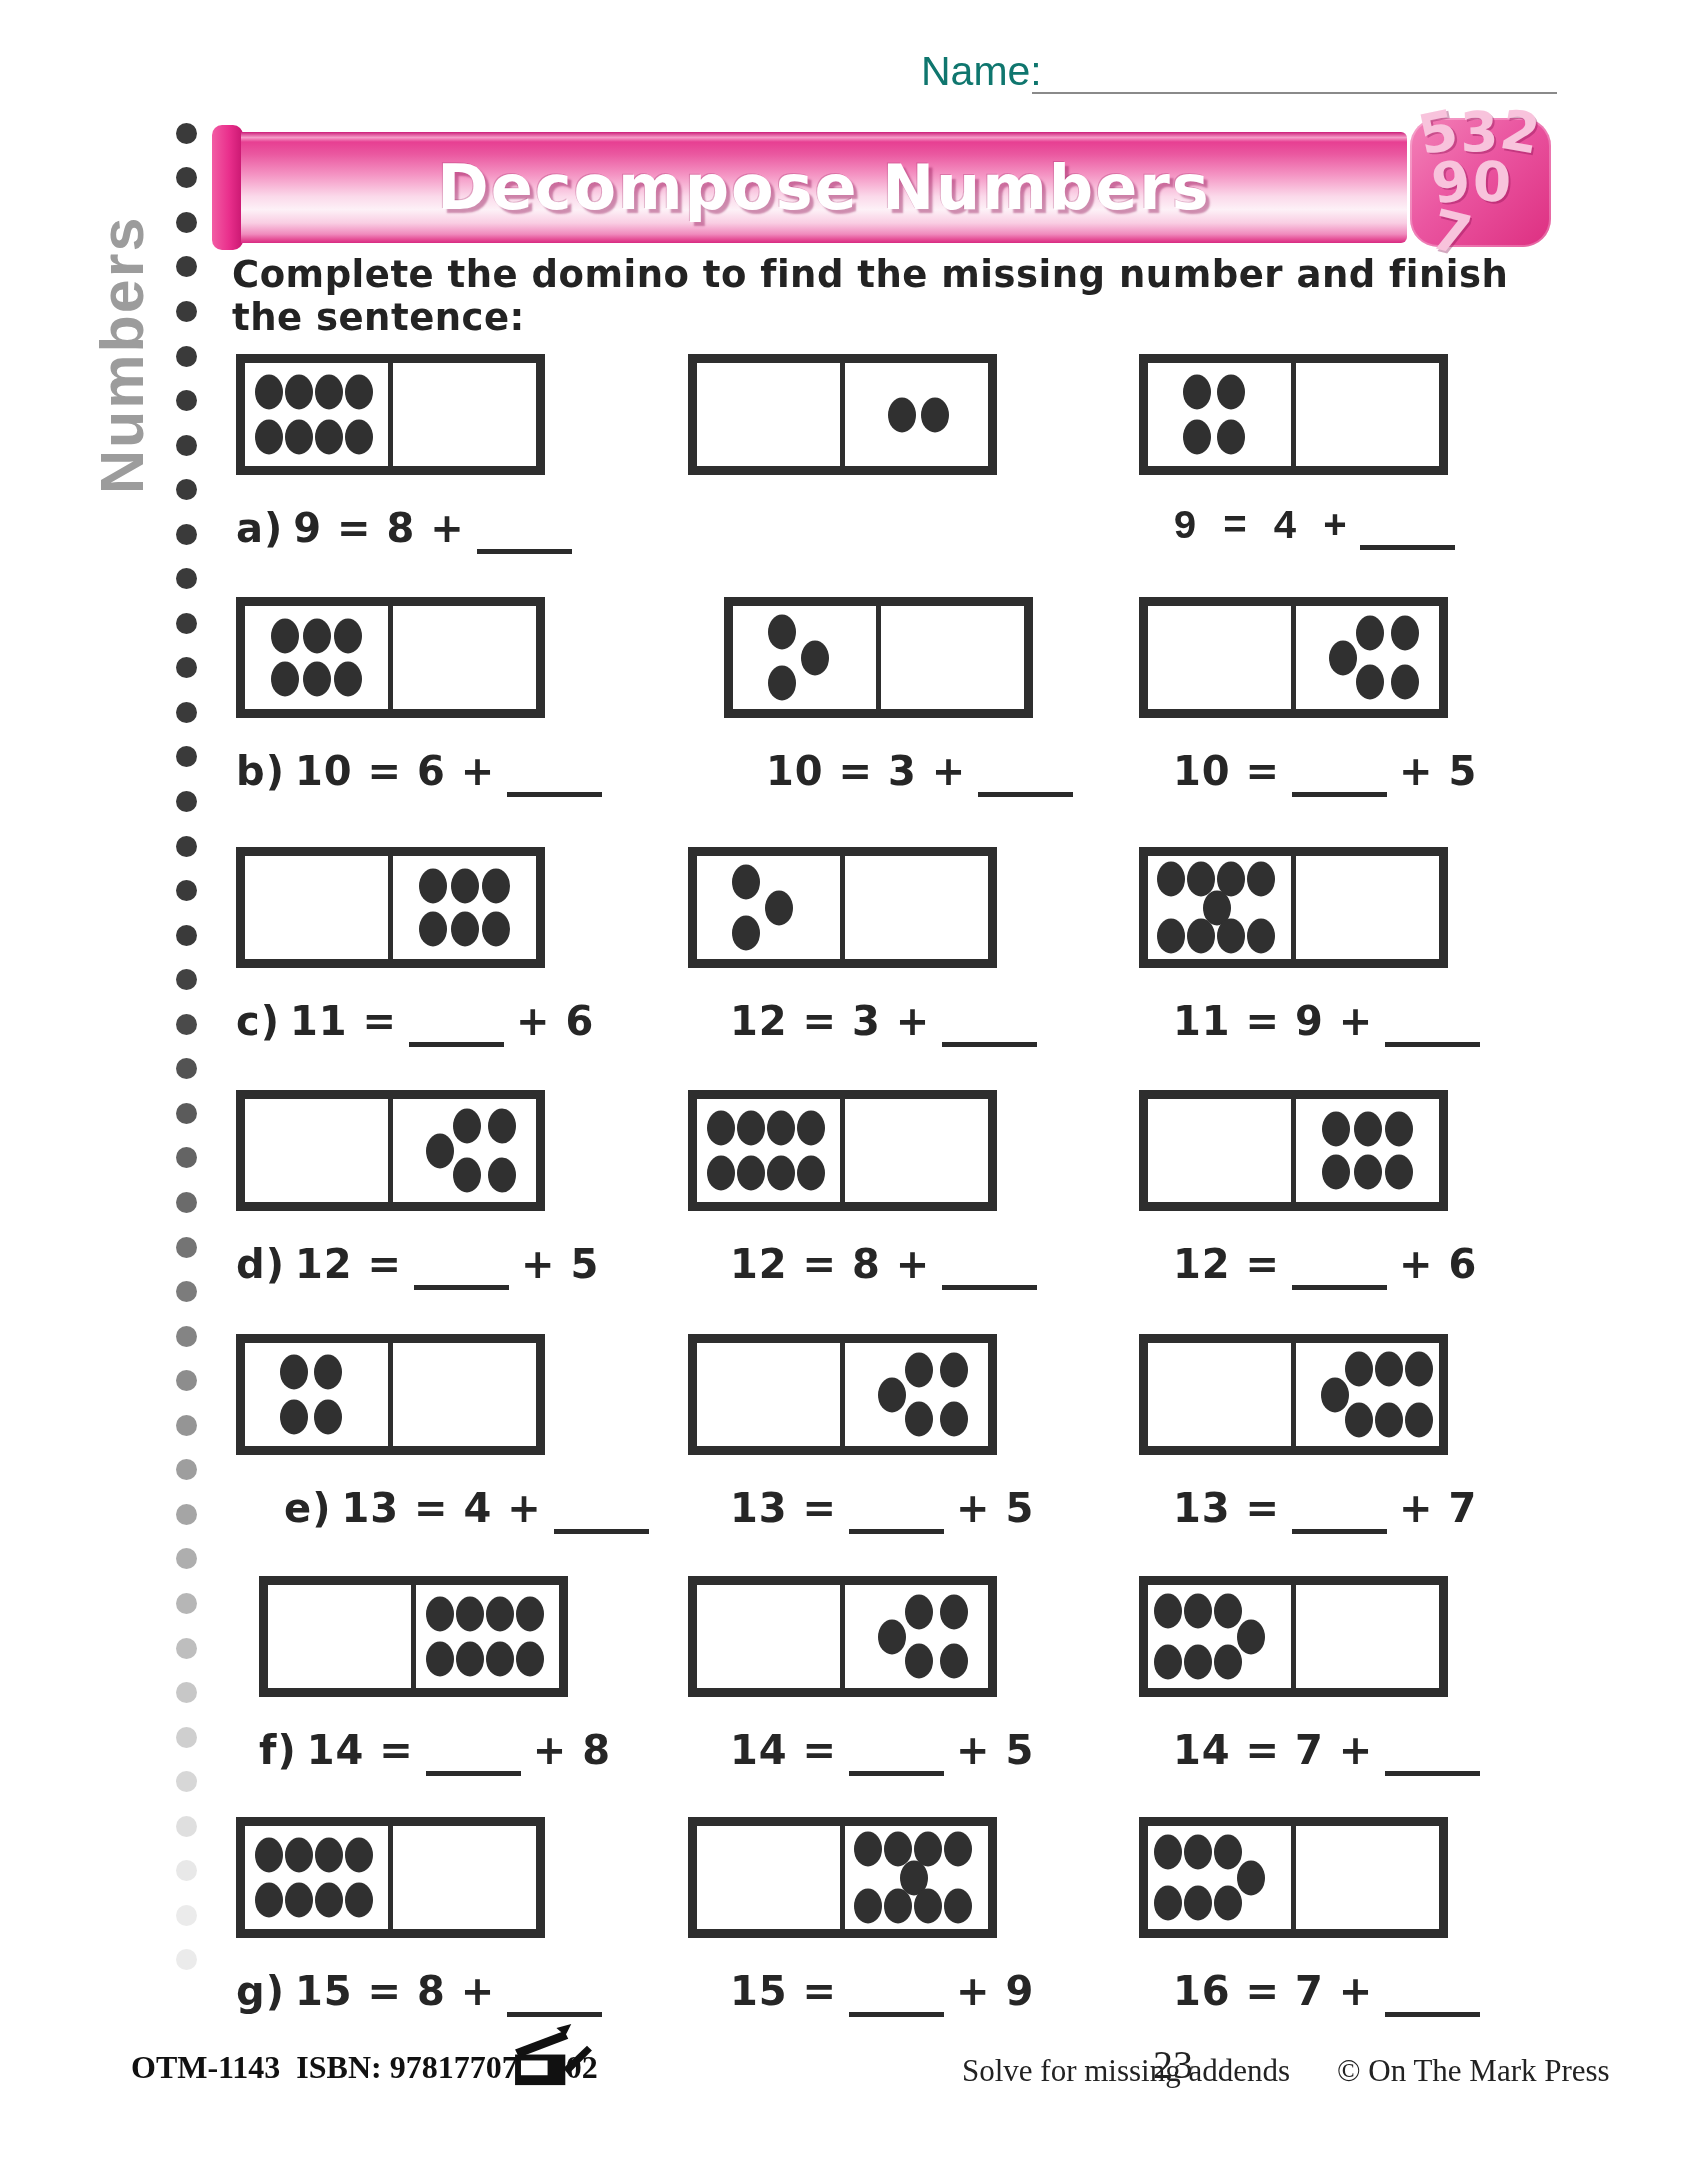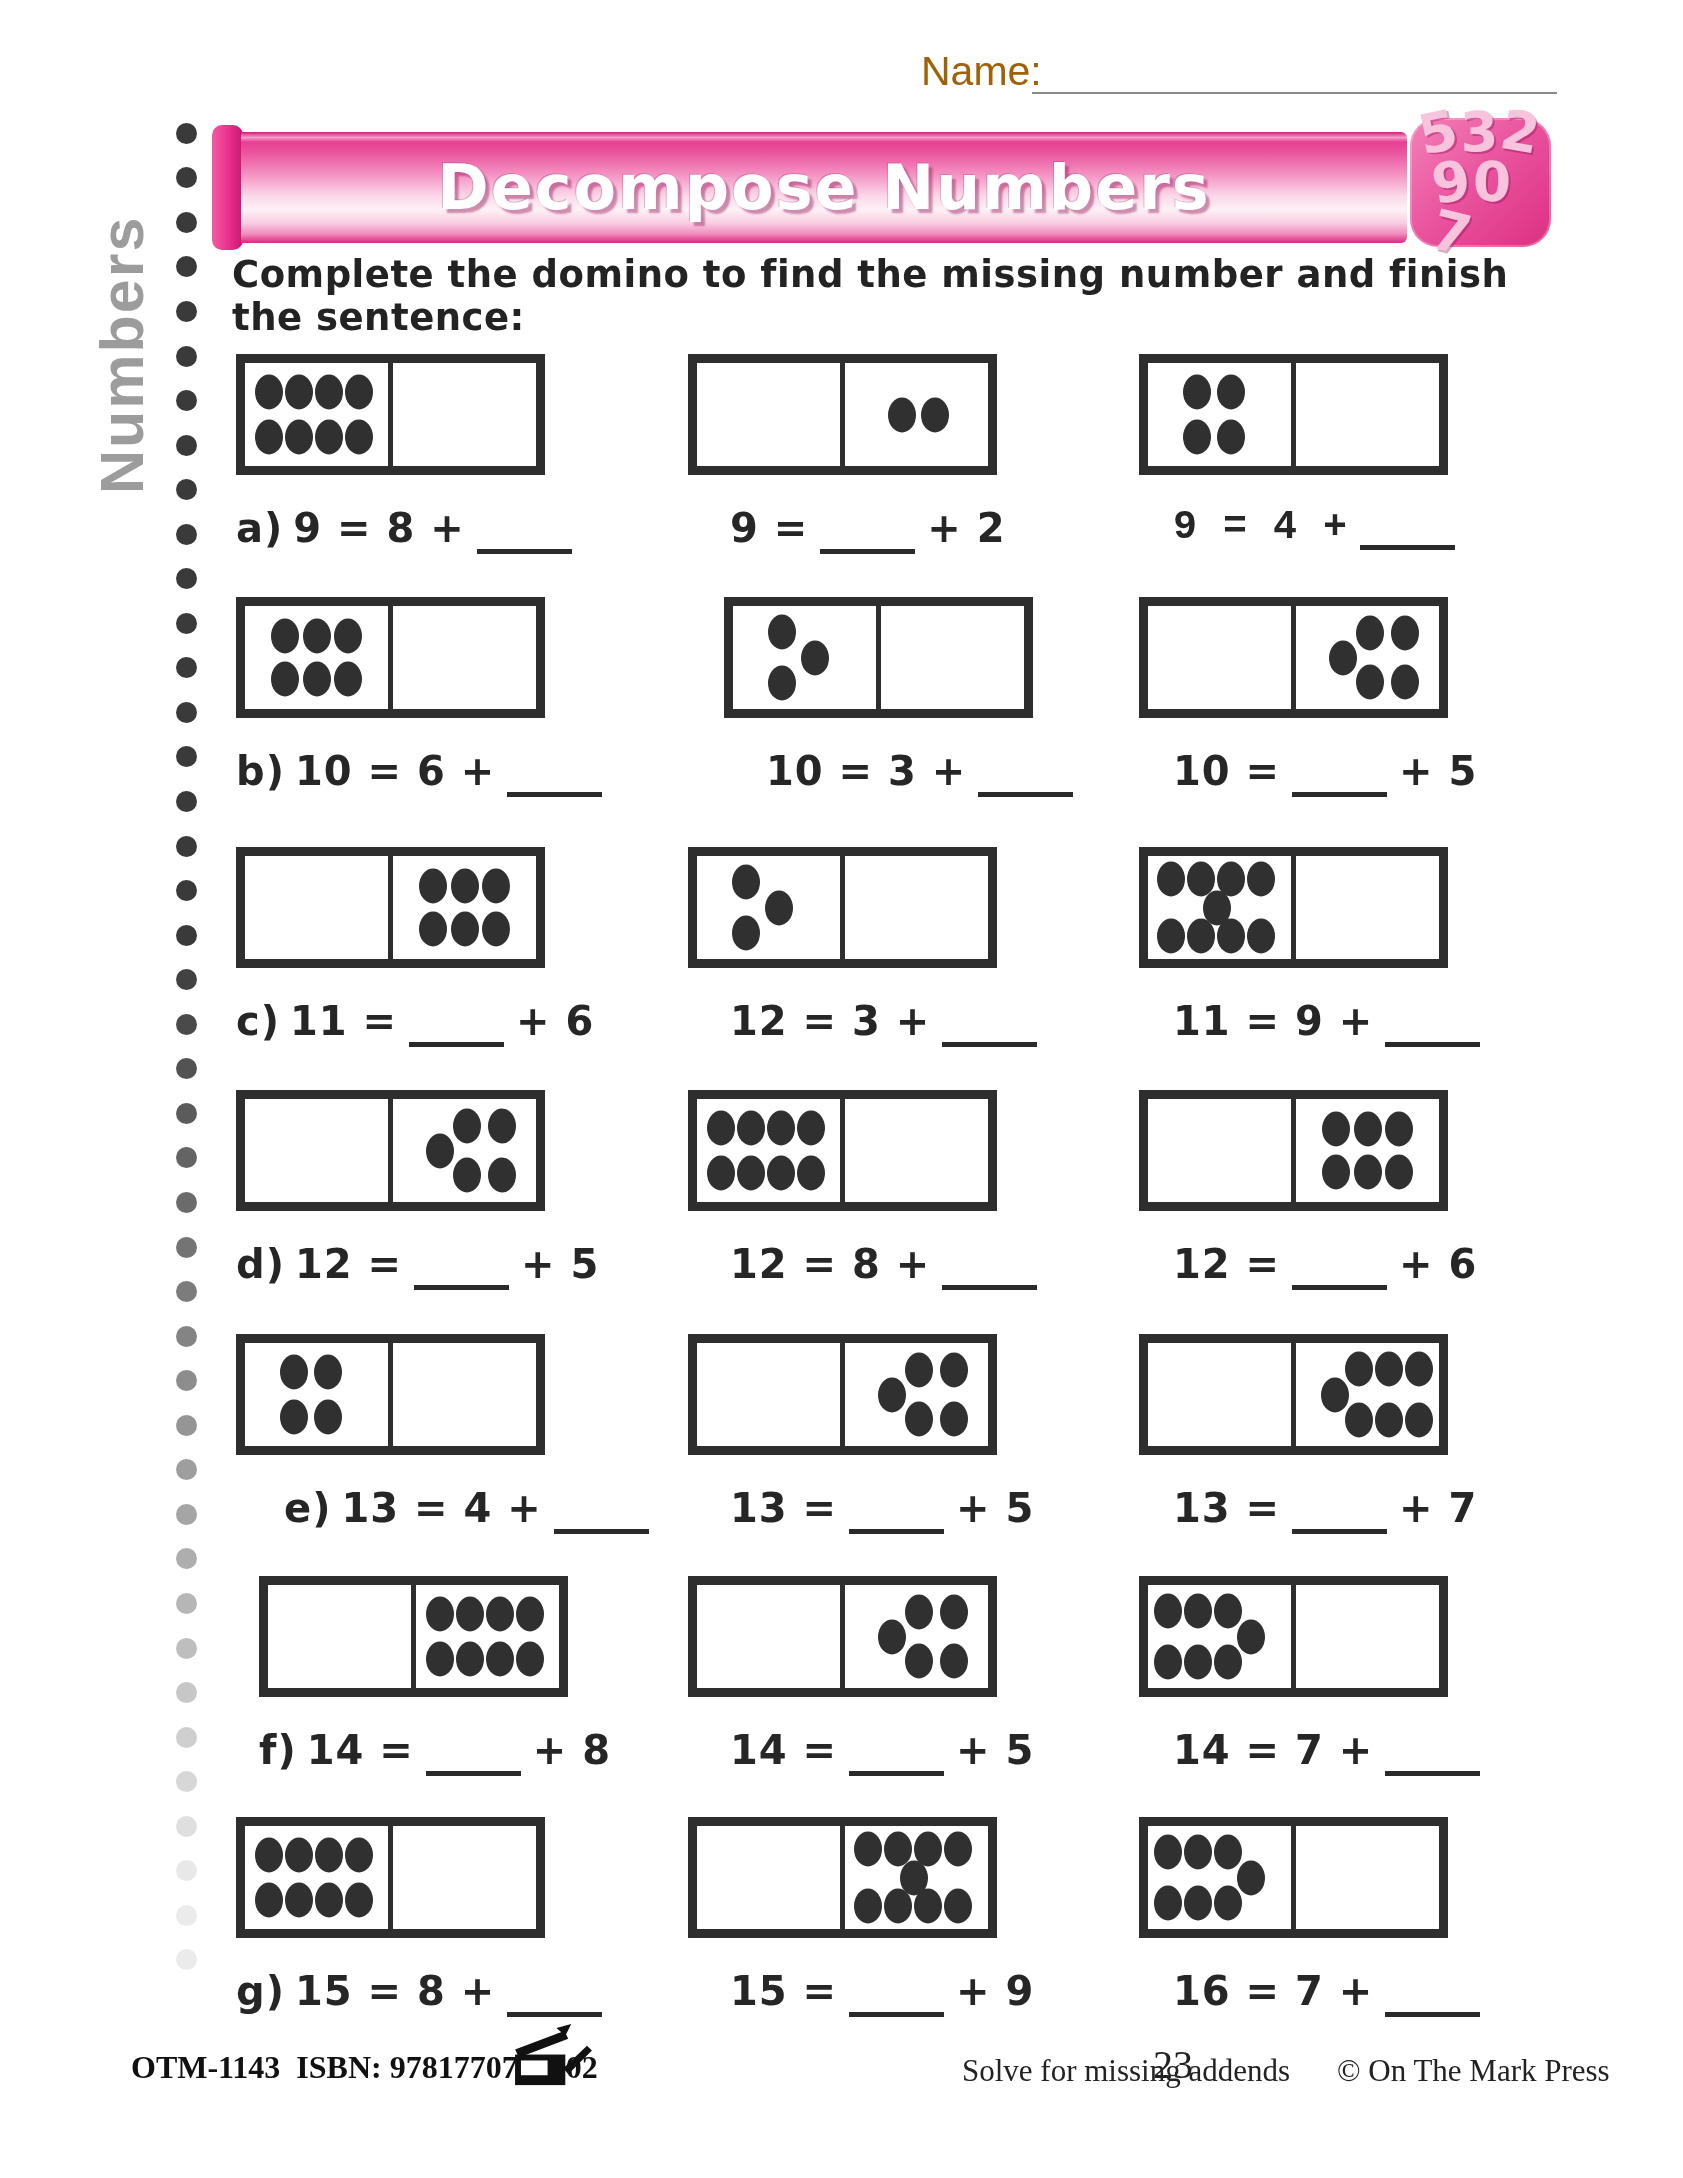--- a/index.html
+++ b/index.html
@@ -10,21 +10,21 @@
   .sidebar-label{position:absolute;left:87px;top:117px;height:475px;width:69px;
     writing-mode:vertical-rl;transform:rotate(180deg);
     font-size:61px;font-weight:bold;color:#9c9c9c;letter-spacing:2px;
     font-family:"Liberation Sans",sans-serif;text-align:center;}
   .dot-column{position:absolute;left:0;top:0;width:218px;height:2178px;}
   .gdot{position:absolute;left:176px;width:21px;height:21px;border-radius:50%;
     background:#3a3a3a;}
 
   
   .name-row{position:absolute;left:921px;top:48px;width:639px;}
-  .name-label{font-family:"Liberation Sans",sans-serif;font-size:41px;color:#a16207;}
+  .name-label{font-family:"Liberation Sans",sans-serif;font-size:41px;color:#0f766e;}
   .name-line{position:absolute;left:111px;top:44px;width:525px;height:2px;background:#8a8a8a;}
 
   .banner-cap{position:absolute;left:212px;top:125px;width:31px;height:125px;border-radius:10px;
     background:linear-gradient(90deg,#f25ca4 0%,#e92f8c 55%,#c81670 100%);}
   .banner-bar{position:absolute;left:241px;top:132px;width:1166px;height:111px;
     border-radius:0 6px 6px 0;
     background:linear-gradient(180deg,
       #c91d77 0%,#e followsa 0%,
       #d8二 0%);
     background:linear-gradient(180deg,
@@ -156,21 +156,20 @@
       <div class="equation" style="padding-left: 0px;"><span class="eq-label">a)</span><span>9 = 8 +</span><span class="blank"></span></div>
     </div>
     <div class="cell" style="left: 688px; top: 354px;">
       <div class="domino">
         <div class="half left"></div>
         <div class="half right">
           <div class="pip" style="left: 40%; top: 50%;"></div>
           <div class="pip" style="left: 63%; top: 50%;"></div>
         </div>
       </div>
-      <div class="equation" style="padding-left: 42px;"><span>9 =</span><span class="blank"></span><span>+ 2</span></div>
     </div>
     <div class="cell" style="left: 1139px; top: 354px;">
       <div class="domino">
         <div class="half left">
           <div class="pip" style="left: 34%; top: 28%;"></div>
           <div class="pip" style="left: 58%; top: 28%;"></div>
           <div class="pip" style="left: 34%; top: 72%;"></div>
           <div class="pip" style="left: 58%; top: 72%;"></div>
         </div>
         <div class="half right"></div>

